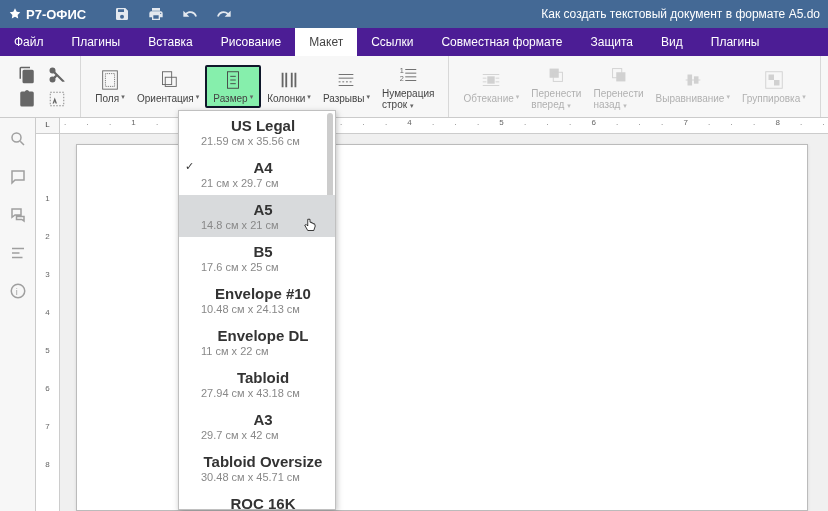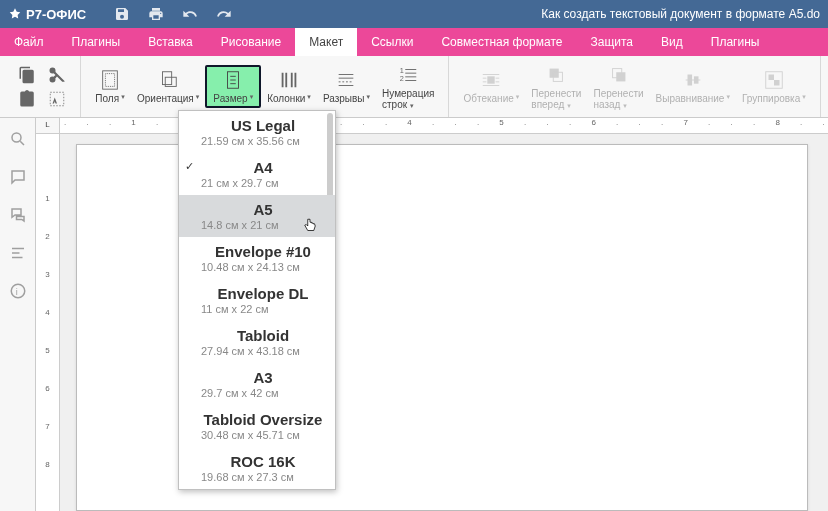--- a/index.html
+++ b/index.html
@@ -5,21 +5,21 @@
 * { margin: 0; padding: 0; box-sizing: border-box; font-family: Arial, sans-serif; }
 body { width: 828px; height: 511px; overflow: hidden; background: #fff; }
 
 .titlebar { background: #446995; height: 28px; display: flex; align-items: center; color: #fff; padding: 10px 8px; }
 .logo { display: flex; align-items: center; gap: 4px; font-weight: bold; font-size: 13px; }
 .logo-icon { width: 14px; height: 14px; }
 .title-icons { display: flex; gap: 18px; margin-left: 28px; }
 .title-icons svg { width: 16px; height: 16px; opacity: 0.85; }
 .doc-title { margin-left: auto; font-size: 12px; }
 
-.menubar { background: #ec4899; height: 28px; display: flex; align-items: center; color: #fff; font-size: 12px; }
+.menubar { background: #4c1d95; height: 28px; display: flex; align-items: center; color: #fff; font-size: 12px; }
 .menu-item { padding: 0 14px; height: 100%; display: flex; align-items: center; cursor: pointer; }
 .menu-item.active { background: #fff; color: #444; }
 
 .toolbar { height: 62px; background: #f7f7f7; border-bottom: 1px solid #cbcbcb; display: flex; align-items: stretch; padding-left: 4px; }
 .tool-group { display: flex; align-items: center; padding: 0 8px; border-right: 1px solid #d8d8d8; }
 .tool-group.last { border-right: none; }
 .tool-small { display: flex; flex-direction: column; gap: 6px; padding: 4px 6px; }
 .tool-small svg { width: 18px; height: 18px; }
 .tool-btn { display: flex; flex-direction: column; align-items: center; justify-content: center; padding: 2px 6px; cursor: pointer; border-radius: 2px; min-width: 42px; }
 .tool-btn.active { background: #86efac; border: 2px solid #0f172a; }
@@ -290,20 +290,24 @@
     <div class="dd-item">
       <span class="check">✓</span>
       <div class="dd-name">A4</div>
       <div class="dd-size">21 см x 29.7 см</div>
     </div>
     <div class="dd-item hover">
       <div class="dd-name">A5</div>
       <div class="dd-size">14.8 см x 21 см</div>
     </div>
     <div class="dd-item">
+      <div class="dd-name">B5</div>
+      <div class="dd-size">17.6 см x 25 см</div>
+    </div>
+    <div class="dd-item">
       <div class="dd-name">Envelope #10</div>
       <div class="dd-size">10.48 см x 24.13 см</div>
     </div>
     <div class="dd-item">
       <div class="dd-name">Envelope DL</div>
       <div class="dd-size">11 см x 22 см</div>
     </div>
     <div class="dd-item">
       <div class="dd-name">Tabloid</div>
       <div class="dd-size">27.94 см x 43.18 см</div>

